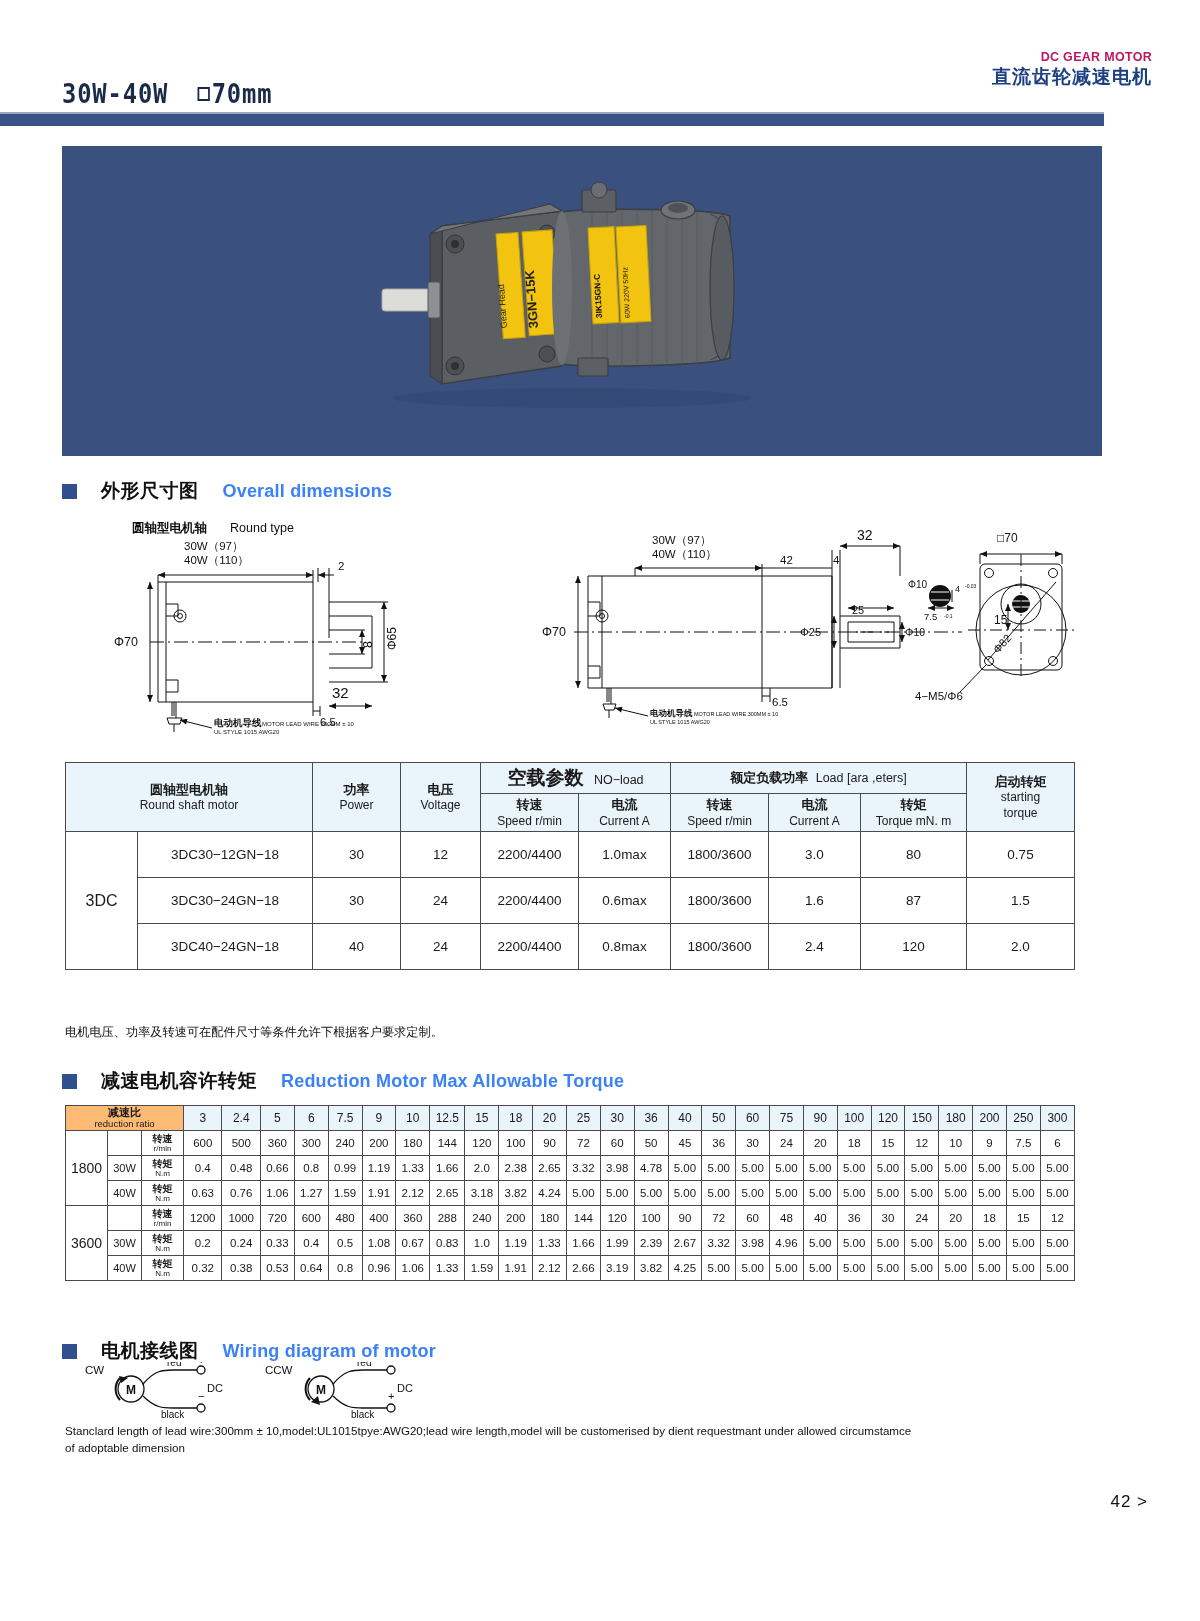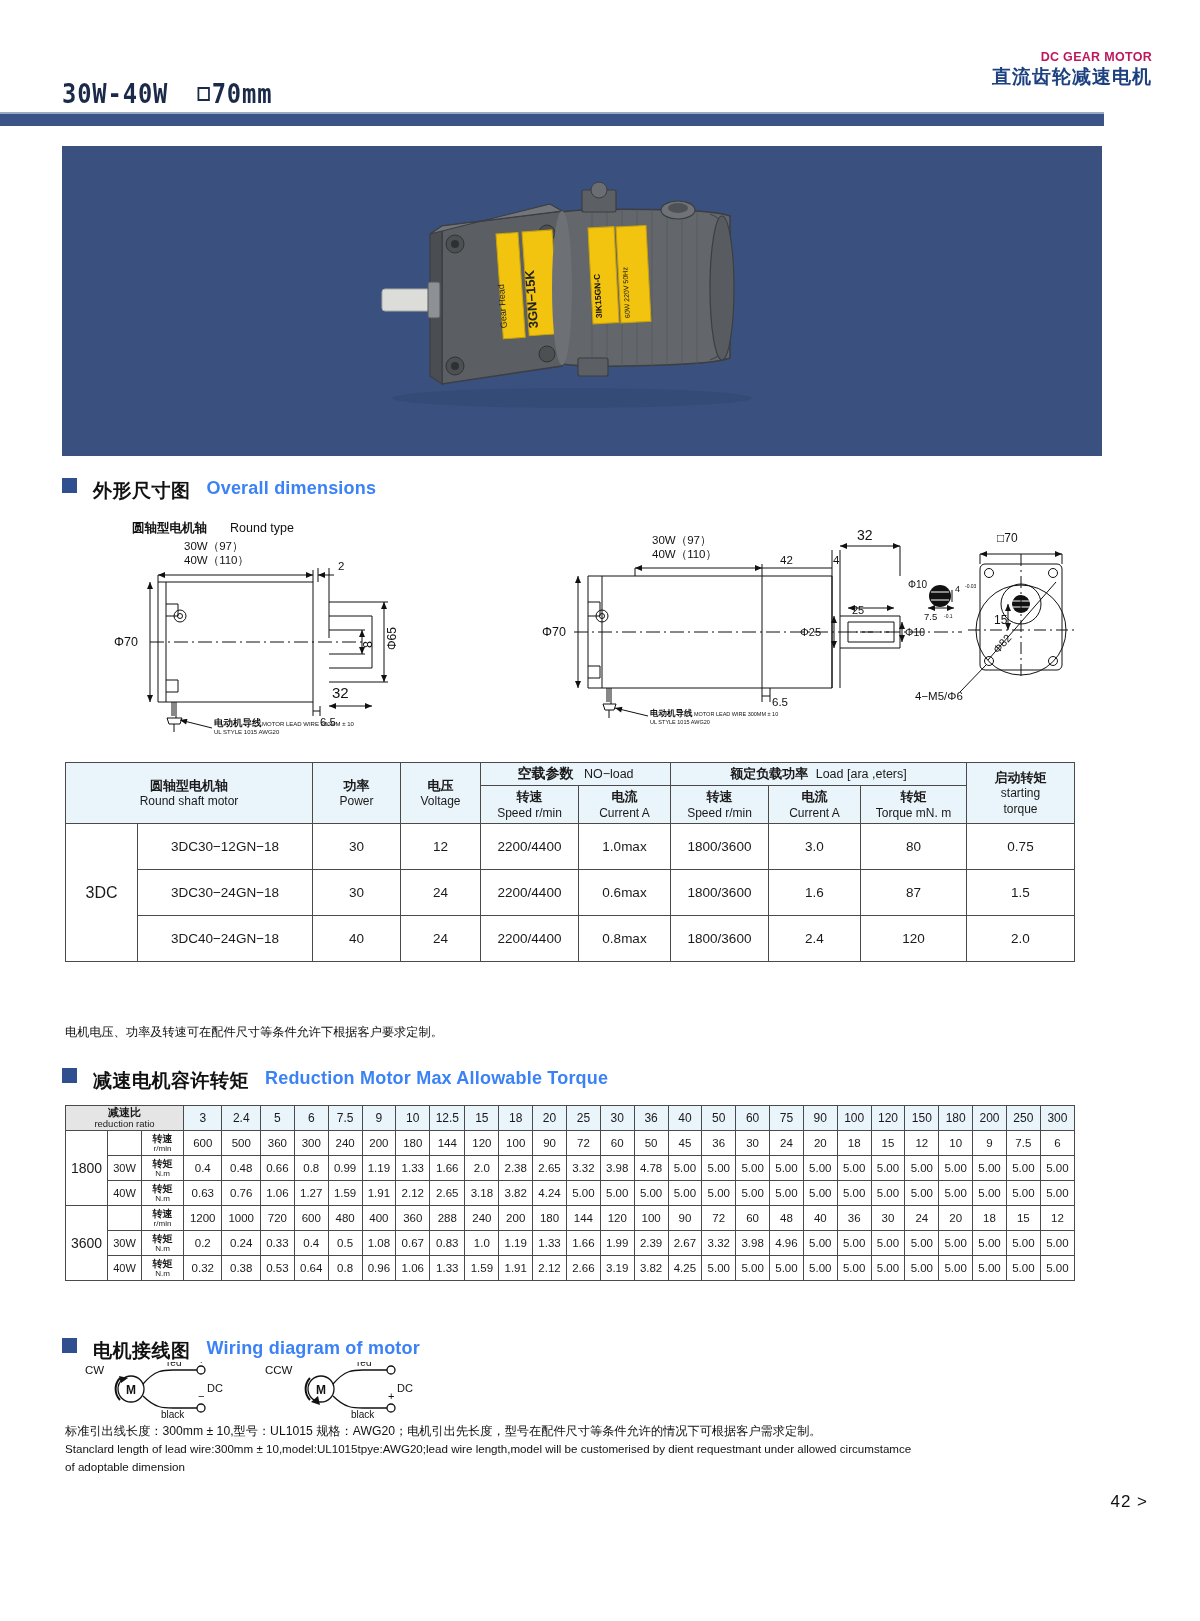--- a/index.html
+++ b/index.html
@@ -24,21 +24,21 @@
   .hdr-right { position:absolute; right:48px; top:50px; text-align:right; line-height:1.22; }
   .hdr-en { font-size:12.5px; font-weight:bold; color:#be185d; letter-spacing:.3px; }
   .hdr-cn { font-size:19px; font-weight:bold; color:#1c4080; letter-spacing:1px; }
   .hdr-bar { position:absolute; left:0; top:114px; width:1104px; height:12px; background:#3b5488; }
   .hdr-bar::after{ content:""; position:absolute; left:0; top:-2px; width:100%; height:2px; background:#9aa9c4;}
 
   
   .hero { position:absolute; left:62px; top:146px; width:1040px; height:310px; background:#3a5180; }
 
   
-  .sec { position:absolute; display:flex; align-items:flex-start; gap:16px; }
+  .sec { position:absolute; display:flex; align-items:center; gap:24px; }
   .sec-sq { width:15px; height:15px; background:#2f4f8f; flex:0 0 auto; }
   .sec-cn { font-size:19px; font-weight:bold; color:#111; letter-spacing:.5px; }
   .sec-en { font-size:18px; font-weight:bold; color:#3b82f6; letter-spacing:.2px; }
 
   
   .draw-area { position:absolute; left:62px; top:520px; width:1040px; height:215px; }
   .draw-area svg { display:block; }
 
   
   .spec { position:absolute; left:65px; top:762px; width:1010px; border-collapse:collapse;
@@ -55,21 +55,21 @@
   
   .ratio { position:absolute; left:65px; top:1105px; width:1010px; border-collapse:collapse; font-size:11px; }
   .ratio td, .ratio th { border:1px solid #4a4a4a; text-align:center; vertical-align:middle; padding:0; height:25px; }
   .ratio thead th { background:#eaf4fb; font-weight:normal; font-size:12px; }
   .ratio .lbl-cn { font-size:10px; font-weight:bold; display:block; line-height:1.15; }
   .ratio .lbl-en { font-size:8px; display:block; line-height:1.15; }
   .ratio .grp { font-size:14px; width:42px; }
   .ratio .wlbl { font-size:11px; }
   .ratio .rowhdr { white-space:nowrap; padding:0 3px; }
   .ratio td.val { font-size:11.5px; }
-  .ratio .ratio-hdr-cell { width:118px; background:#e5e5e5; }
+  .ratio .ratio-hdr-cell { width:118px; background:#fdba74; }
 
   
   .wiring { position:absolute; left:62px; top:1338px; }
   .wdiag { position:absolute; left:85px; top:1362px; }
 
   
   .note2 { position:absolute; left:65px; top:1422px; font-size:12.2px; line-height:1.5; color:#111; width:1000px; }
   .note2 .en { font-size:11.6px; }
   .pageno { position:absolute; right:52px; top:1492px; font-size:17px; color:#111; letter-spacing:1px; }
 </style>
@@ -314,21 +314,21 @@
       </th>
       <th rowspan="2" style="width:88px">
         <span class="h-cn">功率</span>
         <span class="h-en">Power</span>
       </th>
       <th rowspan="2" style="width:80px">
         <span class="h-cn">电压</span>
         <span class="h-en">Voltage</span>
       </th>
       <th colspan="2">
-        <span style="font-size:14px;font-weight:bold">空载参数</span>
+        <span style="font-size:19px;font-weight:bold">空载参数</span>
         <span style="font-size:12.5px;margin-left:7px">NO−load</span>
       </th>
       <th colspan="3">
         <span style="font-size:13px;font-weight:bold">额定负载功率</span>
         <span style="font-size:12.5px;margin-left:4px">Load [ara ,eters]</span>
       </th>
       <th rowspan="2" style="width:108px">
         <span class="h-cn">启动转矩</span>
         <span class="h-en">starting</span>
         <span class="h-en">torque</span>
@@ -681,18 +681,17 @@
       <text x="272" y="4" font-size="10" fill="#111" stroke="none">red</text>
       <text x="266" y="56" font-size="10" fill="#111" stroke="none">black</text>
       <text x="303" y="2" font-size="11" fill="#111" stroke="none">−</text>
       <text x="303" y="38" font-size="11" fill="#111" stroke="none">+</text>
       <text x="312" y="30" font-size="11" fill="#111" stroke="none">DC</text>
     </g>
   </svg>
 </div>
 
 <div class="note2">
-  <div>标准引出线长度：300mm ± 10,型号：UL1015 规格：AWG20；电机引出先长度，型号在配件尺寸等条件允许的情况下可根据客户需求定制。</div>
   <div class="en">Stanclard length of lead wire:300mm ± 10,model:UL1015tpye:AWG20;lead wire length,model will be customerised by dient requestmant under allowed circumstamce</div>
   <div class="en">of adoptable dimension</div>
 </div>
 
 <div class="pageno">42 &gt;</div>
 
 </body></html>

